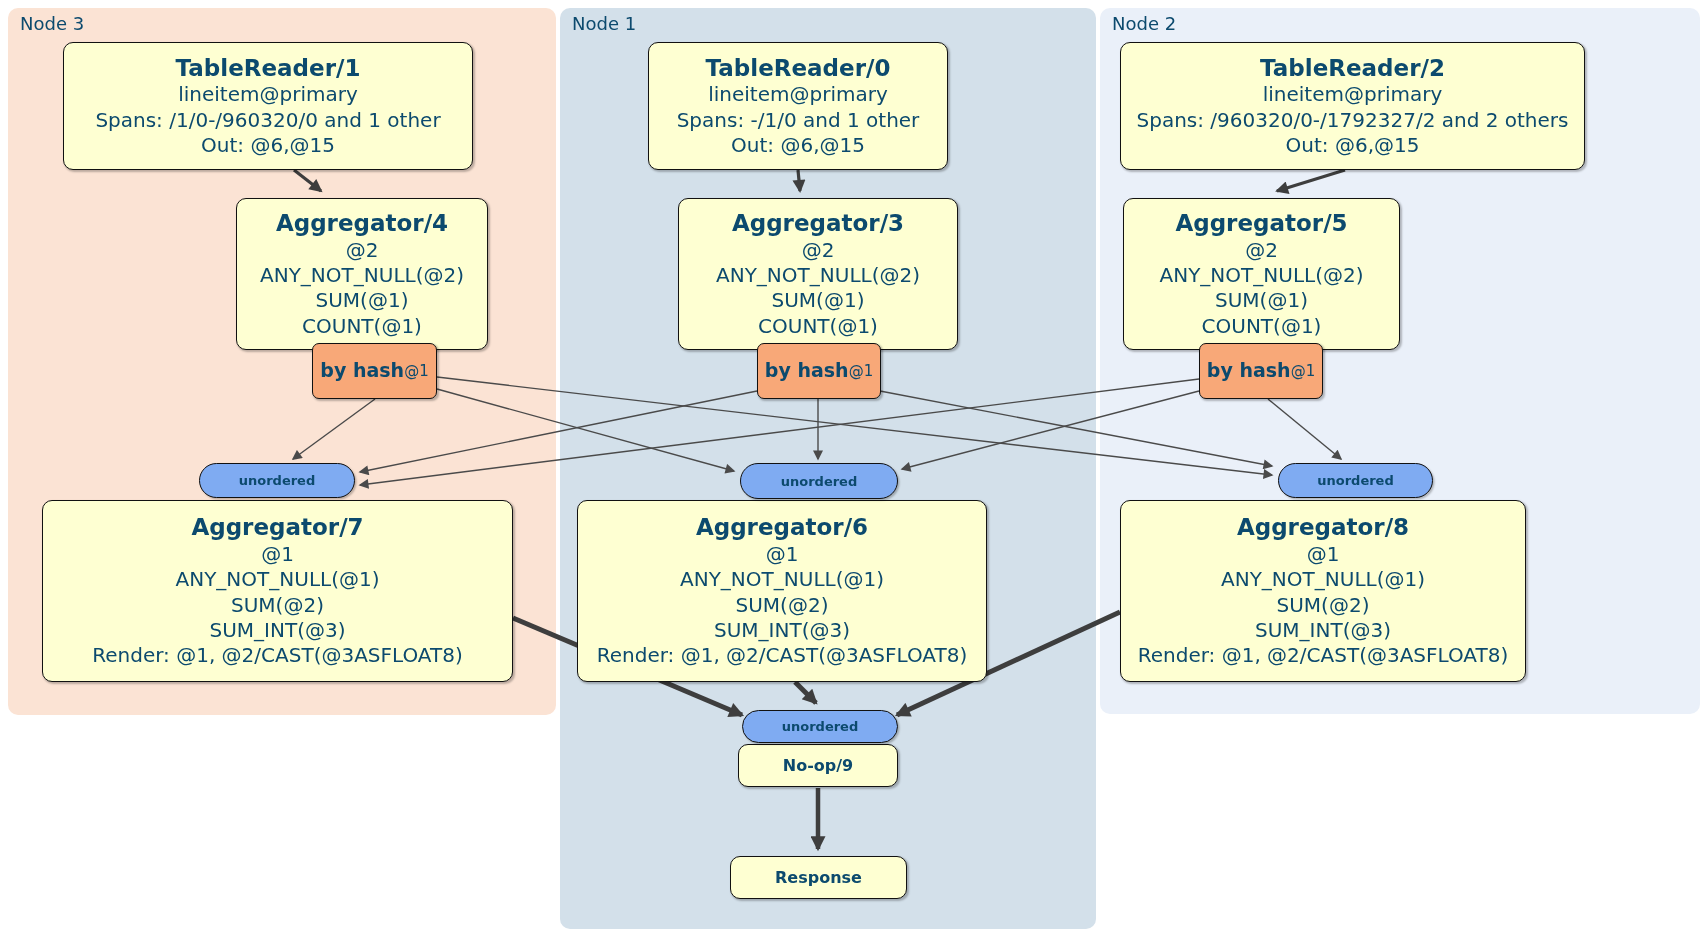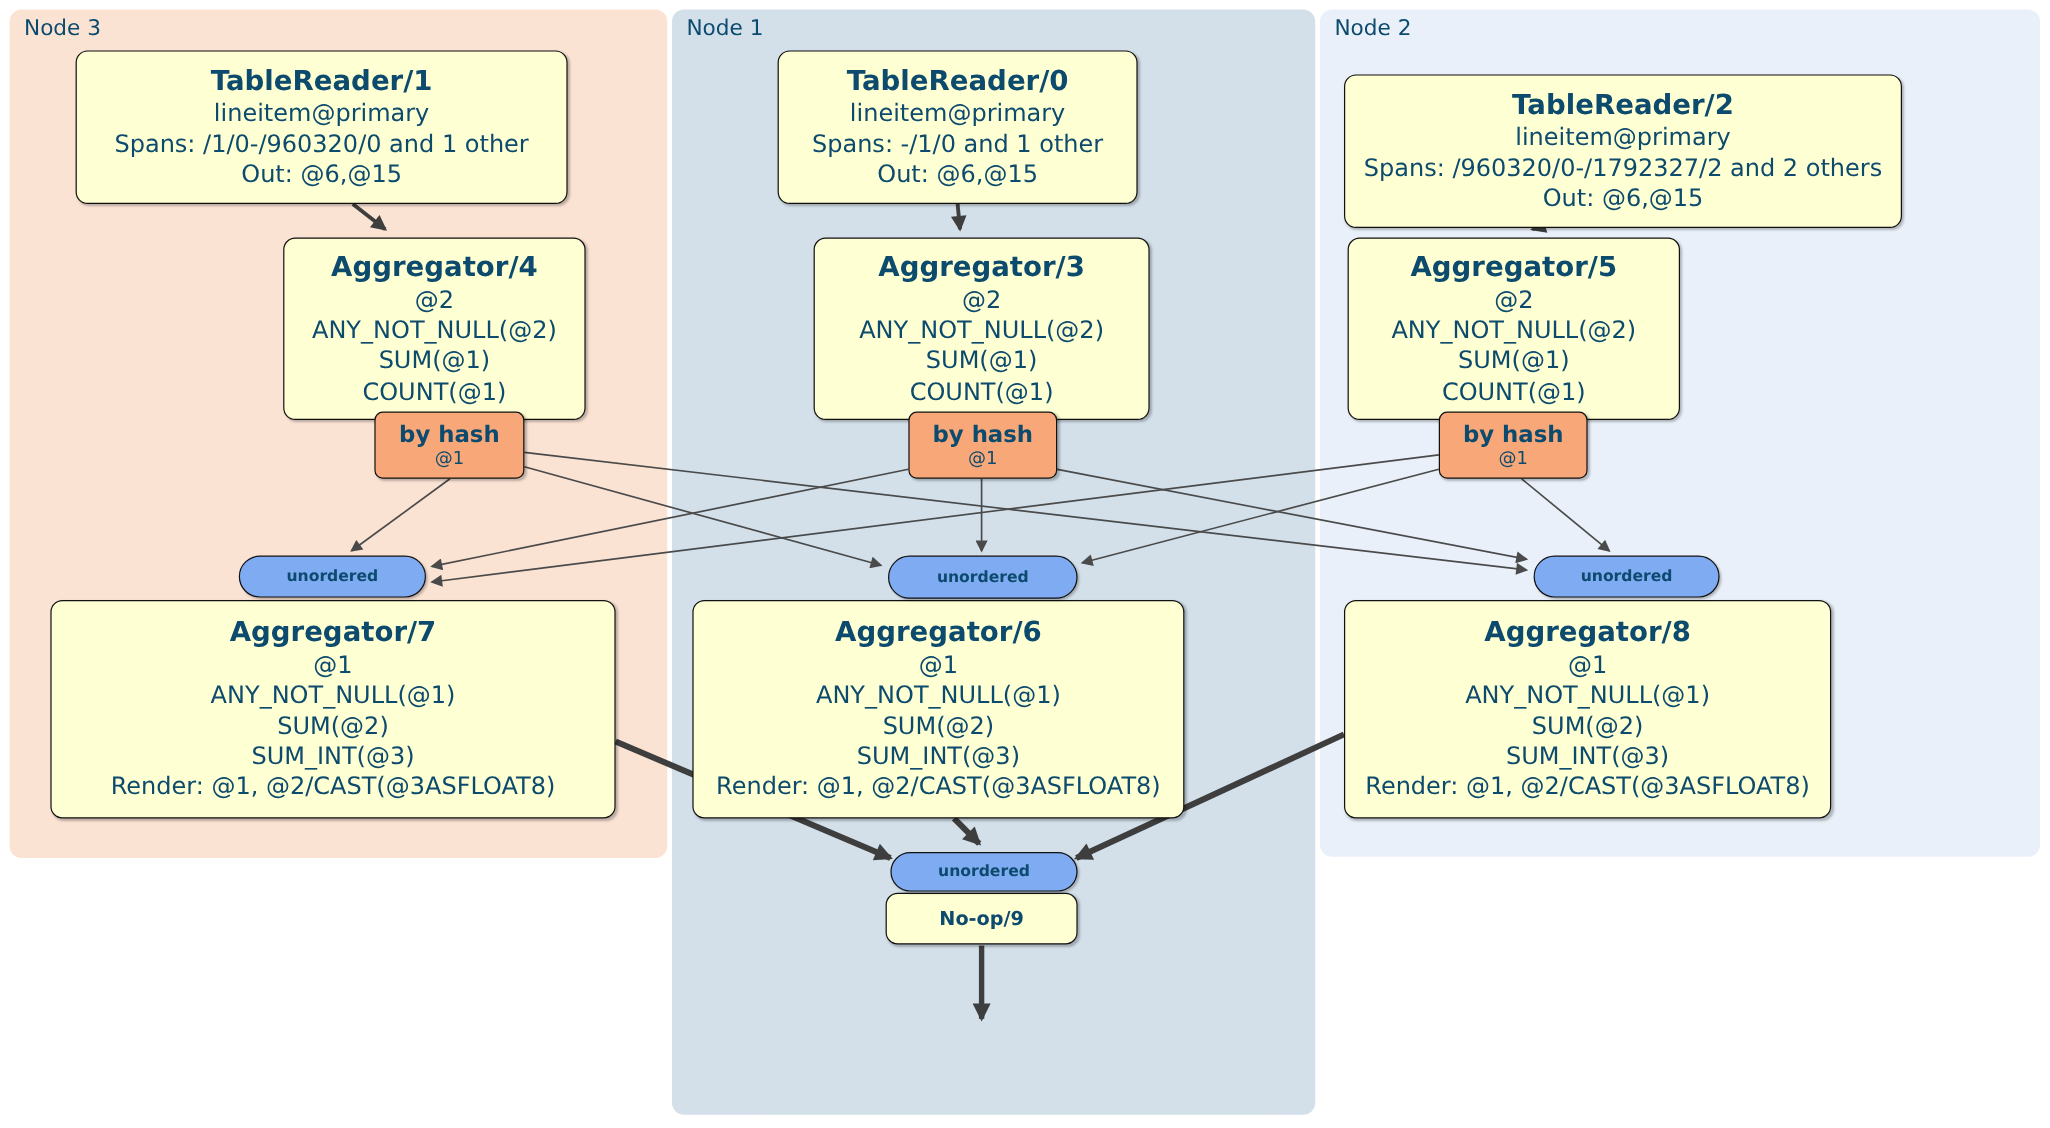--- a/index.html
+++ b/index.html
@@ -16,21 +16,21 @@
   .pbox{
     position:absolute;background:#feffd2;border:1.6px solid #111;border-radius:10px;
     display:flex;flex-direction:column;align-items:center;justify-content:center;
     box-sizing:border-box;z-index:2;box-shadow:1.5px 1.5px 2px rgba(0,0,0,0.25);
     white-space:nowrap;text-align:center;
   }
   .ptitle{font-weight:bold;font-size:23px;line-height:1.25;}
   .pline{font-size:20px;line-height:1.27;}
   .router{
     position:absolute;background:#f8a878;border:1.6px solid #111;border-radius:7px;
-    display:flex;flex-direction:column;align-items:center;justify-content:center;
+    display:flex;flex-direction:row;align-items:center;justify-content:center;
     box-sizing:border-box;z-index:3;box-shadow:1.5px 1.5px 2px rgba(0,0,0,0.25);
   }
   .router-label{font-weight:bold;font-size:19px;line-height:1.15;}
   .router-detail{font-size:15px;line-height:1.1;}
   .sync{
     position:absolute;background:#7fabf2;border:1.6px solid #111;border-radius:18px;
     display:flex;align-items:center;justify-content:center;
     box-sizing:border-box;z-index:3;font-weight:bold;font-size:13px;
     box-shadow:1.5px 1.5px 2px rgba(0,0,0,0.25);
   }
@@ -90,21 +90,21 @@
     <div class="pline">Out: @6,@15</div>
   </div>
 
   <div class="pbox" style="left:648px;top:42px;width:300px;height:128px;">
     <div class="ptitle">TableReader/0</div>
     <div class="pline">lineitem@primary</div>
     <div class="pline">Spans: -/1/0 and 1 other</div>
     <div class="pline">Out: @6,@15</div>
   </div>
 
-  <div class="pbox" style="left:1120px;top:42px;width:465px;height:128px;margin-top:20px;">
+  <div class="pbox" style="left:1120px;top:42px;width:465px;height:128px;">
     <div class="ptitle">TableReader/2</div>
     <div class="pline">lineitem@primary</div>
     <div class="pline">Spans: /960320/0-/1792327/2 and 2 others</div>
     <div class="pline">Out: @6,@15</div>
   </div>
 
   <div class="pbox" style="left:236px;top:198px;width:252px;height:152px;">
     <div class="ptitle">Aggregator/4</div>
     <div class="pline">@2</div>
     <div class="pline">ANY_NOT_NULL(@2)</div>
@@ -179,14 +179,17 @@
   </div>
 
   <div class="sync" style="left:742px;top:710px;width:156px;height:33px;">
     <span>unordered</span>
   </div>
 
   <div class="pbox terminal" style="left:738px;top:744px;width:160px;height:43px;">
     <div class="ptitle">No-op/9</div>
   </div>
 
+  <div class="pbox terminal" style="left:730px;top:856px;width:177px;height:43px;">
+    <div class="ptitle">Response</div>
+  </div>
 
 </div>
 
 </body></html>

